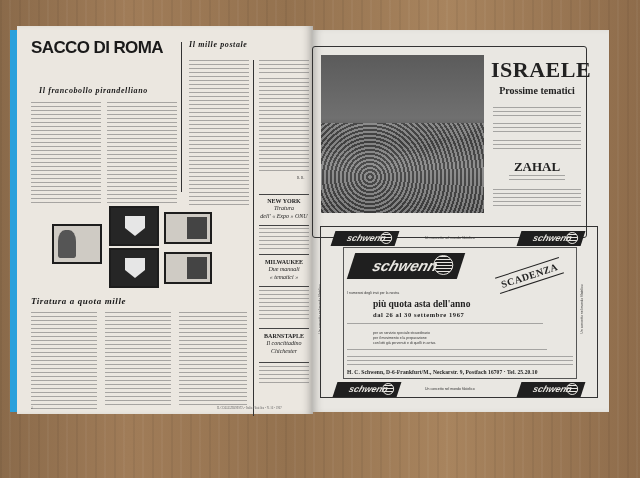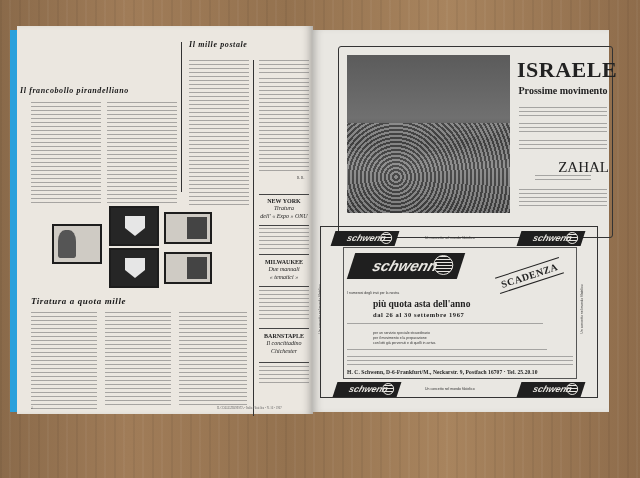--- a/index.html
+++ b/index.html
@@ -42,35 +42,35 @@
   .vline { position: absolute; width: 1px; background: #333; }
   .hline { position: absolute; height: 1px; background: #444; }
   .stamp {
     position: absolute; border: 2px solid #1d1d1d; background: #cfcbc4;
   }
   .stamp.dark { background: #262626; }
   .sidebox-title { font-size: 6px; font-weight: bold; text-align: center; color: #222; }
   .sidebox-sub { font-size: 6px; font-style: italic; text-align: center; color: #222; line-height: 8px; }
   .folio { font-size: 3px; color: #666; }
   .israel-box {
-    position: absolute; left: 26px; top: 16px; width: 275px; height: 192px;
+    position: absolute; left: 0; top: 16px; width: 275px; height: 192px;
     border: 1px solid #333; border-radius: 3px;
   }
   .photo {
     position: absolute; left: 8px; top: 8px; width: 163px; height: 158px;
     background: linear-gradient(180deg, #5b5b5b 0%, #707070 40%, #4a4a4a 55%, #7a7a7a 70%, #3a3a3a 100%);
   }
   .photo-city {
     position: absolute; left: 0; right: 0; bottom: 0; height: 90px;
     background: repeating-radial-gradient(circle at 30% 60%, #9a9a9a 0 2px, #3b3b3b 2px 4px);
     opacity: 0.7;
   }
   .israele { font-weight: bold; font-size: 22px; letter-spacing: 0.5px; color: #222; text-align: center; }
   .prossime { font-weight: bold; font-size: 10px; color: #222; text-align: center; }
-  .zahal { font-weight: normal; font-size: 15px; color: #222; text-align: right; }
+  .zahal { font-weight: bold; font-size: 13px; color: #222; text-align: center; }
   .schwenn-box {
     position: absolute; left: 8px; top: 196px; width: 278px; height: 172px;
     border: 1px solid #333;
   }
   .logo {
     position: absolute; height: 15px; background: #1f1f1f;
     transform: skewX(-18deg);
     color: #e9e7e2; font-family: "Liberation Sans", sans-serif; font-style: italic; font-weight: bold;
     font-size: 9px; line-height: 15px; padding-left: 14px;
   }
@@ -97,24 +97,25 @@
   }
 </style>
 </head>
 <body>
 
 <div class="wood-grain"></div>
 
 <div class="cover-edge"></div>
 
 <div class="left-page">
+  <div class="abs page-title" style="left:14px; top:12px;">SACCO DI ROMA</div>
   <div class="vline" style="left:164px; top:16px; height:150px;"></div>
   <div class="abs heading-it" style="left:172px; top:14px;">Il mille postale</div>
 
-  <div class="abs heading-it" style="left:3px; top:60px;">Il francobollo pirandelliano</div>
+  <div class="abs heading-it" style="left:22px; top:60px;">Il francobollo pirandelliano</div>
 
   <div class="abs lines" style="left:14px; top:76px; width:70px; height:104px;"></div>
   <div class="abs lines" style="left:90px; top:76px; width:70px; height:104px;"></div>
 
   <div class="abs lines" style="left:172px; top:34px; width:60px; height:146px;"></div>
   <div class="vline" style="left:236px; top:34px; height:356px;"></div>
   <div class="abs lines" style="left:242px; top:34px; width:50px; height:16px;"></div>
   <div class="abs lines" style="left:242px; top:52px; width:50px; height:96px;"></div>
   <div class="abs" style="left:280px; top:150px; font-size:3.5px; color:#333;">R. R.</div>
 
@@ -167,21 +168,21 @@
   <div class="abs folio" style="left:14px; top:380px;">4</div>
   <div class="abs folio" style="left:200px; top:380px;">IL COLLEZIONISTA - Italia Filatelica - N. 16 - 1967</div>
 </div>
 
 <div class="right-page">
   <div class="israel-box">
     <div class="photo">
       <div class="photo-city"></div>
     </div>
     <div class="abs israele" style="left:178px; top:10px; width:92px;">ISRAELE</div>
-    <div class="abs prossime" style="left:178px; top:38px; width:92px;">Prossime movimento</div>
+    <div class="abs prossime" style="left:178px; top:38px; width:92px;">Prossime tematici</div>
     <div class="abs lines" style="left:180px; top:60px; width:88px; height:10px;"></div>
     <div class="abs lines" style="left:180px; top:76px; width:88px; height:12px;"></div>
     <div class="abs lines" style="left:180px; top:93px; width:88px; height:12px;"></div>
     <div class="abs zahal" style="left:178px; top:112px; width:92px;">ZAHAL</div>
     <div class="abs lines" style="left:196px; top:128px; width:56px; height:8px;"></div>
     <div class="abs lines" style="left:180px; top:142px; width:88px; height:18px;"></div>
   </div>
 
   <div class="schwenn-box">
     <div class="logo" style="left:12px; top:4px; width:64px;"><span>schwenn</span><span class="globe"></span></div>

